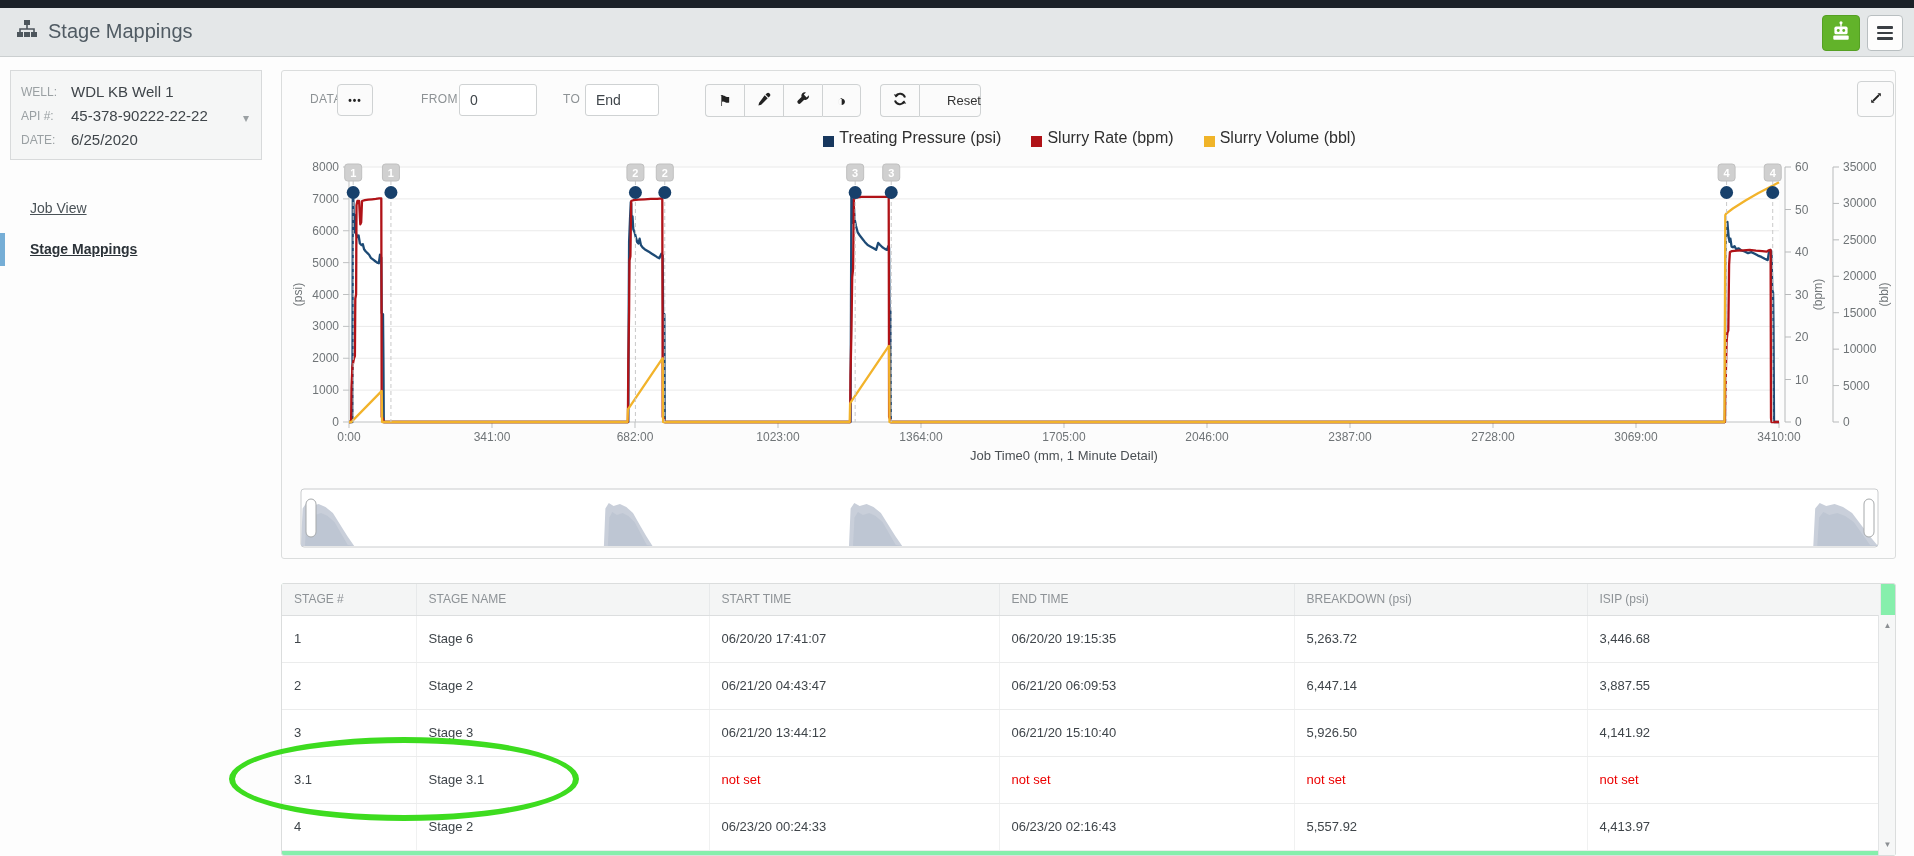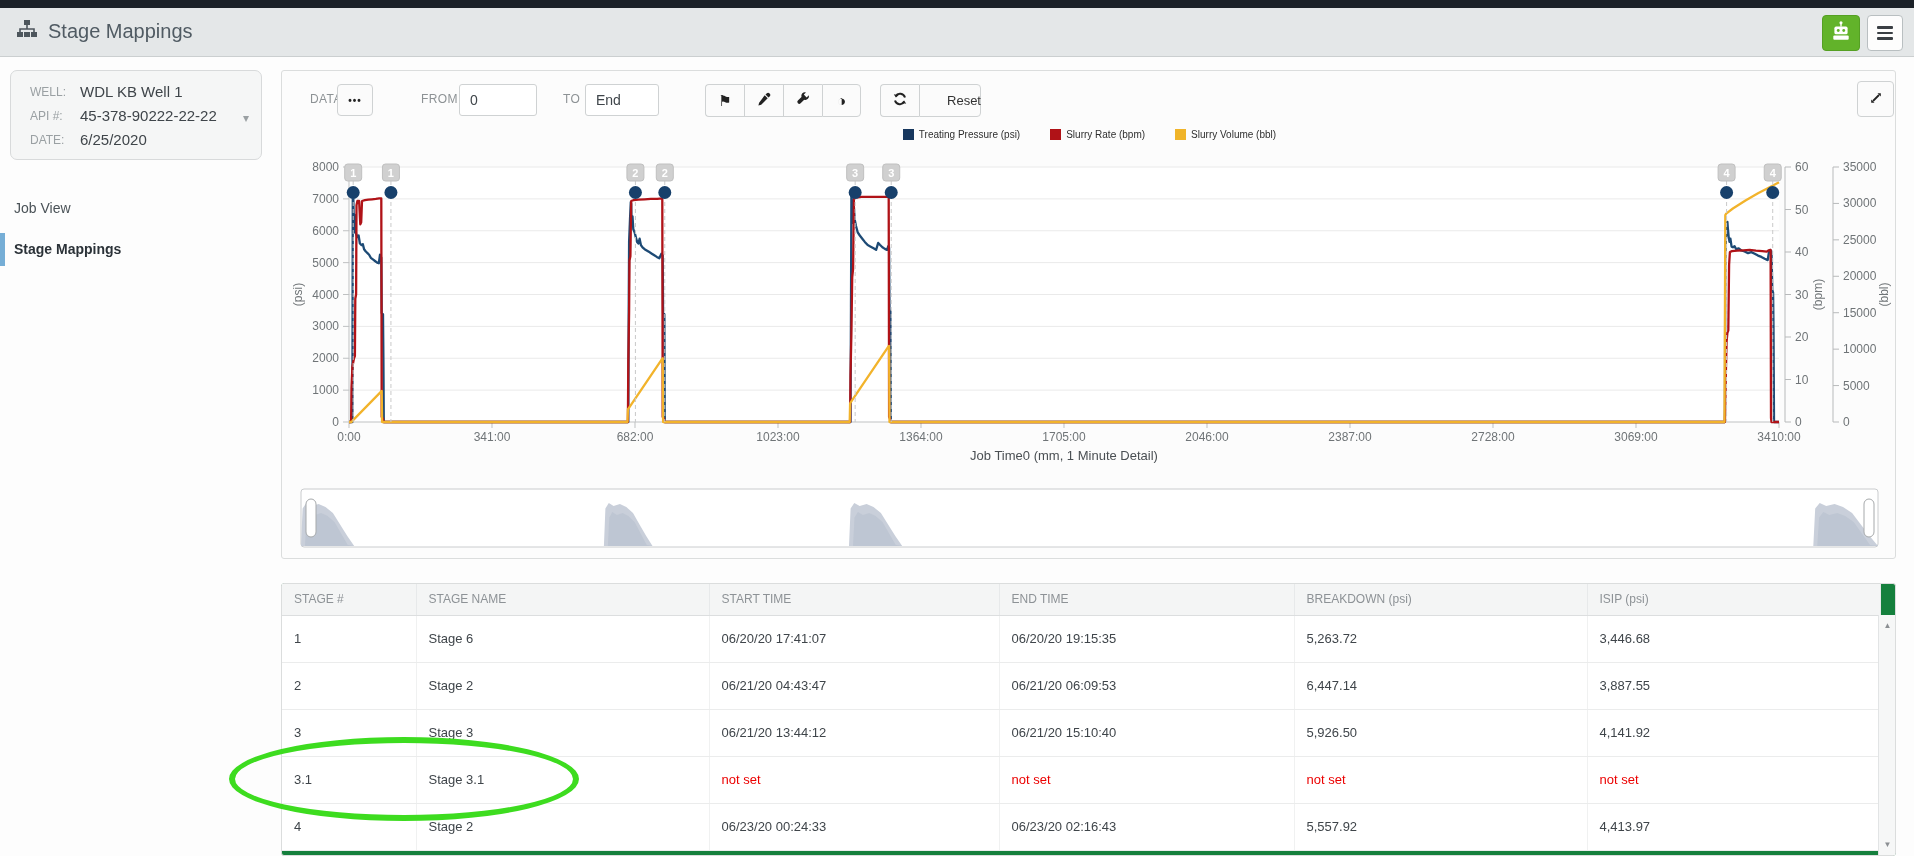--- a/index.html
+++ b/index.html
@@ -11,51 +11,51 @@
 
   
   #header { position:absolute; left:0; top:8px; width:1914px; height:49px; background:#e4e7e8; border-bottom:1px solid #cbcfd0; }
   #header .title-wrap { position:absolute; left:16px; top:11px; display:flex; align-items:center; gap:10px; }
   #page-title { font-size:20px; color:#505b63; }
   #robot-btn { position:absolute; left:1822px; top:7px; width:38px; height:36px; background:#62b32a; border:1px solid #55a023; border-radius:4px; display:flex; align-items:center; justify-content:center; cursor:pointer; }
   #menu-btn { position:absolute; left:1867px; top:7px; width:36px; height:36px; background:#fdfdfd; border:1px solid #b9bfc1; border-radius:4px; display:flex; flex-direction:column; align-items:center; justify-content:center; gap:3px; cursor:pointer; }
   #menu-btn .bar { width:16px; height:2.5px; background:#3a3f44; border-radius:1px; }
 
   
-  #well-card { position:absolute; left:10px; top:70px; width:252px; height:90px; background:#f5f6f6; border:1px solid #d8dadb; border-radius:7px; padding:9px 19px; }
+  #well-card { position:absolute; left:10px; top:70px; width:252px; height:90px; background:#f5f6f6; border:1px solid #d8dadb; border-radius:0; padding:9px 10px; }
   .well-row { display:flex; font-size:12px; line-height:24px; }
   .well-row .lbl { width:50px; color:#9aa0a3; }
   .well-row .val { color:#3f454a; font-size:15px; }
   #well-caret { position:absolute; right:12px; top:40px; color:#9aa0a3; font-size:12px; cursor:pointer; }
   #side-nav { position:absolute; left:0; top:188px; width:262px; }
-  .nav-item { position:relative; height:41px; line-height:41px; padding-left:14px; font-size:14px; color:#4a5257; cursor:pointer; }
+  .nav-item { position:relative; height:41px; line-height:41px; padding-left:30px; font-size:14px; color:#4a5257; cursor:pointer;text-decoration:underline; }
   .nav-item.active { font-weight:bold; color:#2b3238; }
   .nav-item.active::before { content:""; position:absolute; left:0; top:4px; bottom:4px; width:5px; background:#76aed6; }
 
   
   .panel { position:absolute; background:#fcfcfc; border:1px solid #dbdddd; border-radius:3px; }
   #chart-panel { left:281px; top:70px; width:1615px; height:489px; }
-  #table-panel { left:281px; top:583px; width:1615px; height:273px; background:#15803d; }
+  #table-panel { left:281px; top:583px; width:1615px; height:273px; background:#86efac; }
 
   
   .tb-label { position:absolute; font-size:12px; color:#8d9295; letter-spacing:.4px; top:21px; }
   .tb-input { position:absolute; top:13px; height:32px; border:1px solid #cfd2d3; border-radius:3px; background:#fff; font-size:14px; color:#3f454a; padding-left:10px; font-family:"Liberation Sans",sans-serif; }
   .btn { background:#fbfbfb; border:1px solid #cfd2d3; display:flex; align-items:center; justify-content:center; cursor:pointer; color:#222; }
   #ellipsis-btn { position:absolute; left:55px; top:13px; width:36px; height:32px; border-radius:4px; font-size:10px; font-weight:bold; letter-spacing:1px; }
   .btn-group { position:absolute; top:13px; display:flex; }
   .btn-group .btn { width:39px; height:33px; border-right:none; }
   .btn-group .btn:first-child { border-radius:4px 0 0 4px; }
   .btn-group .btn:last-child { border-right:1px solid #cfd2d3; border-radius:0 4px 4px 0; }
   #reset-btn { width:62px !important; font-size:13px; color:#333;padding-left:28px; }
   #expand-btn { position:absolute; left:1575px; top:10px; width:37px; height:36px; border-radius:4px; }
   .glyph { font-size:15px; line-height:1; }
 
   
   #legend { position:absolute; left:0; top:58px; width:1615px; display:flex; justify-content:center; gap:30px; }
-  .legend-item { display:flex; align-items:flex-end; gap:5px; font-size:10px; color:#2f2f2f; }
+  .legend-item { display:flex; align-items:flex-end; gap:5px; font-size:16px; color:#2f2f2f; }
   .legend-swatch { width:11px; height:11px; display:inline-block; }
 
   
   #stage-table { position:absolute; left:0; top:0; width:1598px; border-collapse:collapse; table-layout:fixed; }
   #stage-table th { height:31px; background:#f4f5f5; border-bottom:1px solid #dcdedf; border-right:1px solid #e7e9ea; font-size:12px; font-weight:normal; color:#8d9296; text-align:left; padding-left:12px; }
   #stage-table td { height:47px; border-bottom:1px solid #ebecec; border-right:1px solid #f0f1f1; font-size:13px; color:#3f454a; padding-left:12px; background:#fff; }
   #stage-table td.red { color:#ec0000; }
   #vscroll { position:absolute; right:0; top:31px; bottom:0; width:17px; background:#f6f7f7; border-left:1px solid #e2e4e5; }
   #vscroll .arr { position:absolute; left:0; width:17px; text-align:center; font-size:8px; color:#8b8f93; cursor:pointer; }
 

